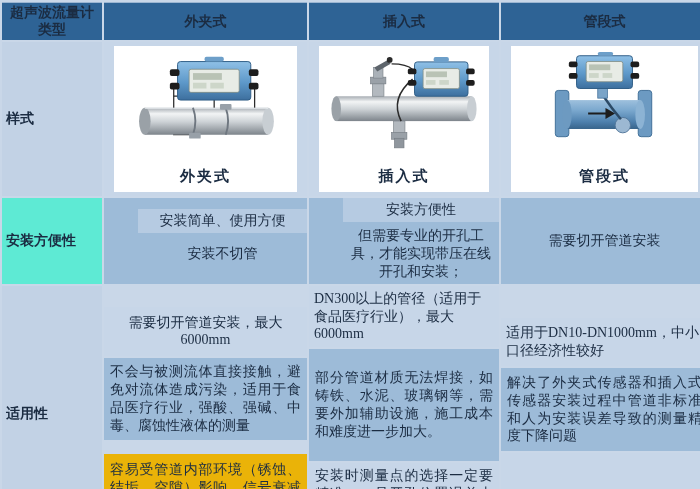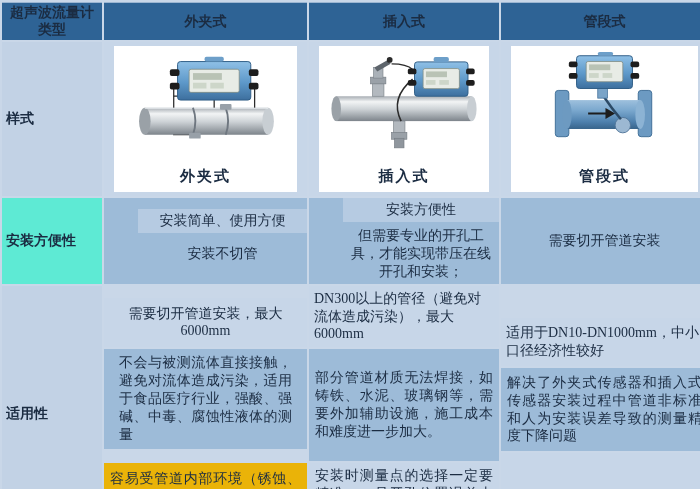--- a/index.html
+++ b/index.html
@@ -288,26 +288,26 @@
       </td>
 
       <td class="c-mid txt-c">需要切开管道安装</td>
     </tr>
 
     <tr>
       <td class="lbl">适用性</td>
 
       <td style="padding:0;background:transparent">
         <div class="sub" style="background:#c7d6e8;padding:7px 5px">需要切开管道安装，最大6000mm</div>
-        <div class="sub just" style="background:#9dbbd8;margin-top:2px;padding:5px 15px">不会与被测流体直接接触，避免对流体造成污染，适用于食品医疗行业，强酸、强碱、中毒、腐蚀性液体的测量</div>
+        <div class="sub just" style="background:#9dbbd8;margin-top:2px;padding:5px 6px">不会与被测流体直接接触，避免对流体造成污染，适用于食品医疗行业，强酸、强碱、中毒、腐蚀性液体的测量</div>
         <div class="sub just" style="background:#eab308;margin-top:14px;padding:7px 6px">容易受管道内部环境（锈蚀、结垢、空隙）影响，信号衰减严重</div>
       </td>
 
       <td style="padding:0;background:transparent">
-        <div class="sub txt-l" style="background:#c7d6e8;padding:4px 5px">DN300以上的管径（避免对流体造成污染），最大6000mm</div>
+        <div class="sub txt-l" style="background:#c7d6e8;padding:4px 5px">DN300以上的管径（适用于食品医疗行业），最大6000mm</div>
         <div class="sub just" style="background:#9dbbd8;margin-top:2px;padding:20px 6px">部分管道材质无法焊接，如铸铁、水泥、玻璃钢等，需要外加辅助设施，施工成本和难度进一步加大。</div>
         <div class="sub just" style="background:#c7d6e8;margin-top:2px;padding:4px 6px">安装时测量点的选择一定要精准，一旦开孔位置误差太大，会造成信号无法接收，容易受管道内部环境；</div>
       </td>
 
       <td style="padding:0;background:transparent">
         <div class="sub txt-l" style="background:#c7d6e8;padding:6px 5px">适用于DN10-DN1000mm，中小口径经济性较好</div>
         <div class="sub just" style="background:#9dbbd8;margin-top:2px;padding:6px 6px">解决了外夹式传感器和插入式传感器安装过程中管道非标准和人为安装误差导致的测量精度下降问题</div>
         <div class="sub" style="background:#c7d6e8;margin-top:2px;height:57px"></div>
       </td>
     </tr>

